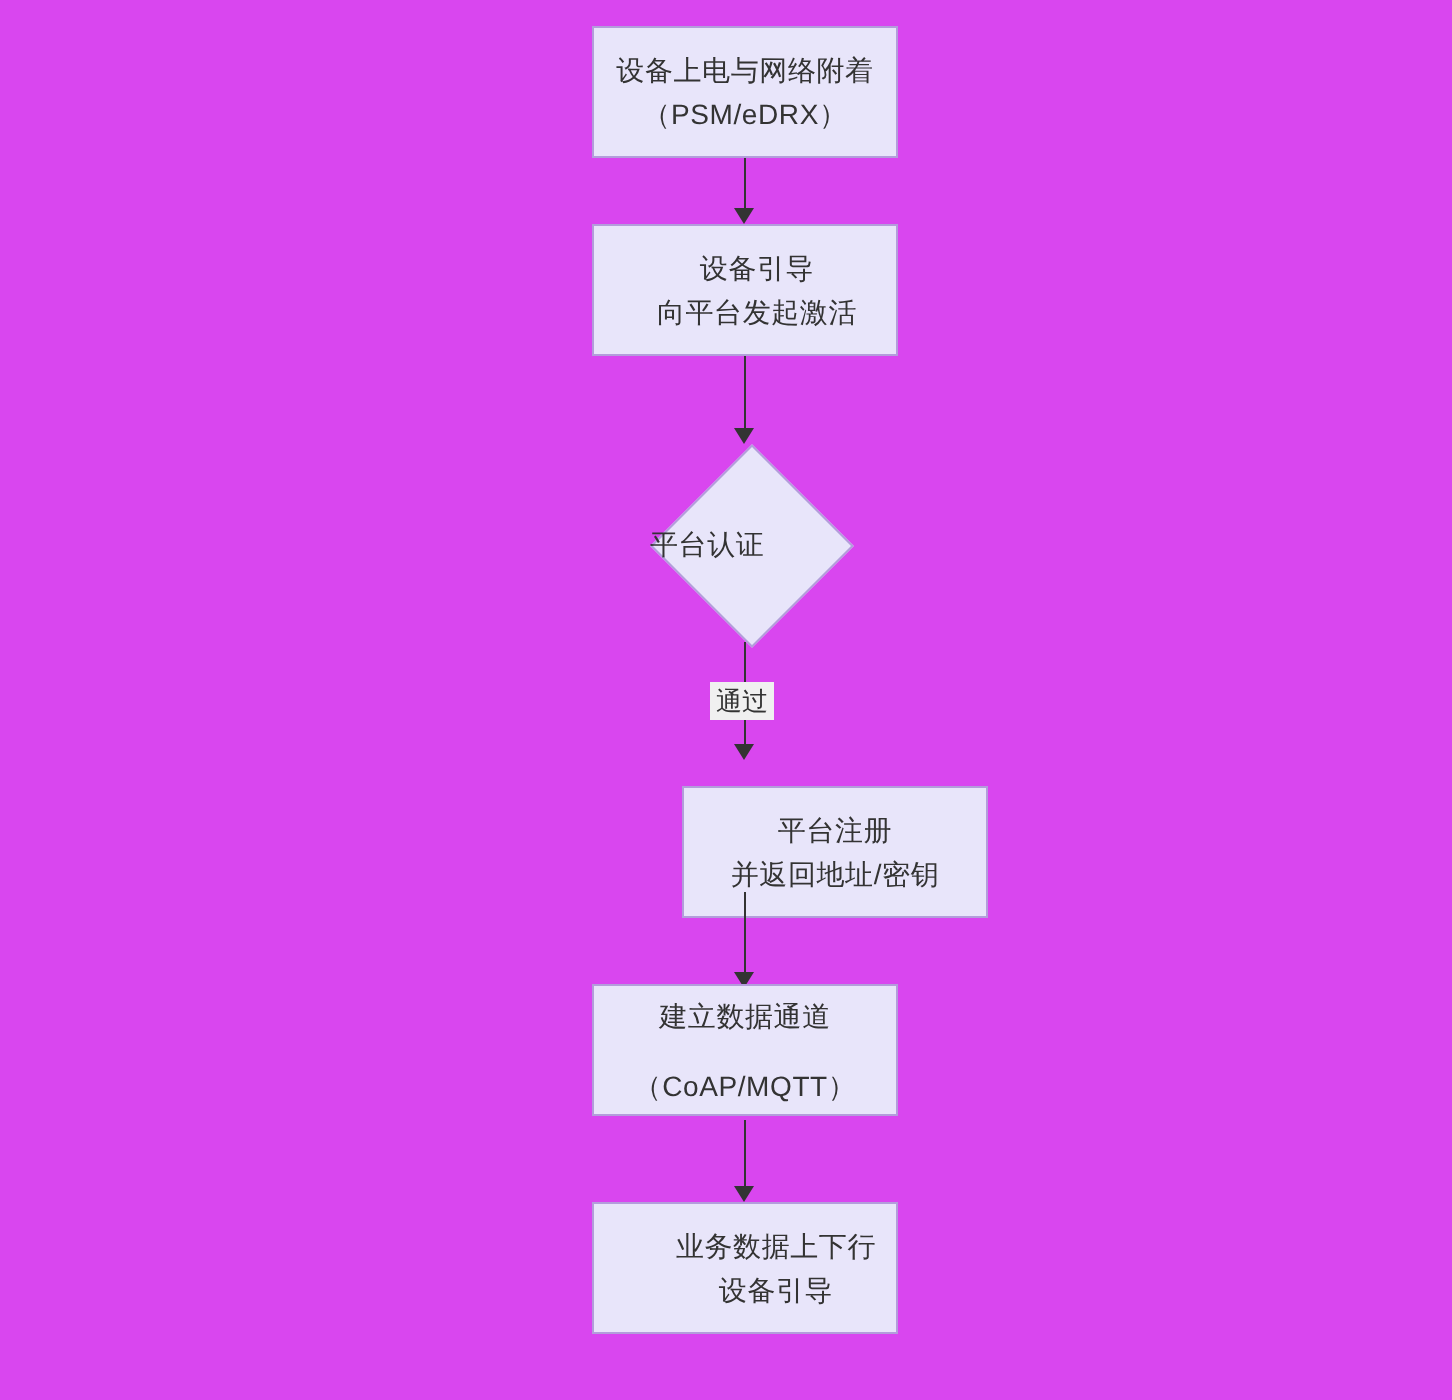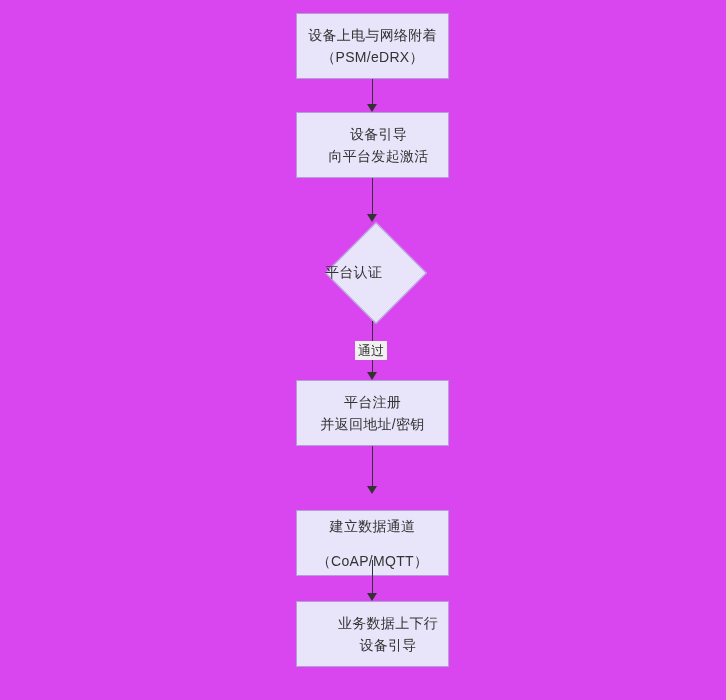--- a/index.html
+++ b/index.html
@@ -47,22 +47,22 @@
 
   
   .process {
     left: 296px;
     width: 153px;
     height: 66px;
   }
 
   #node-power   { top: 13px; }
   #node-boot    { top: 112px; padding-left: 12px; }
-  #node-register{ top: 380px; }
-  #node-channel { top: 510px; gap: 13px; }
+  #node-register{ top: 393px; margin-left: 45px; }
+  #node-channel { top: 492px; gap: 13px; }
   #node-business{ top: 601px; padding-left: 31px; }
 
   
   .decision {
     left: 325px;
     top: 222px;
     width: 99px;
     height: 99px;
     background: transparent;
     border: none;

